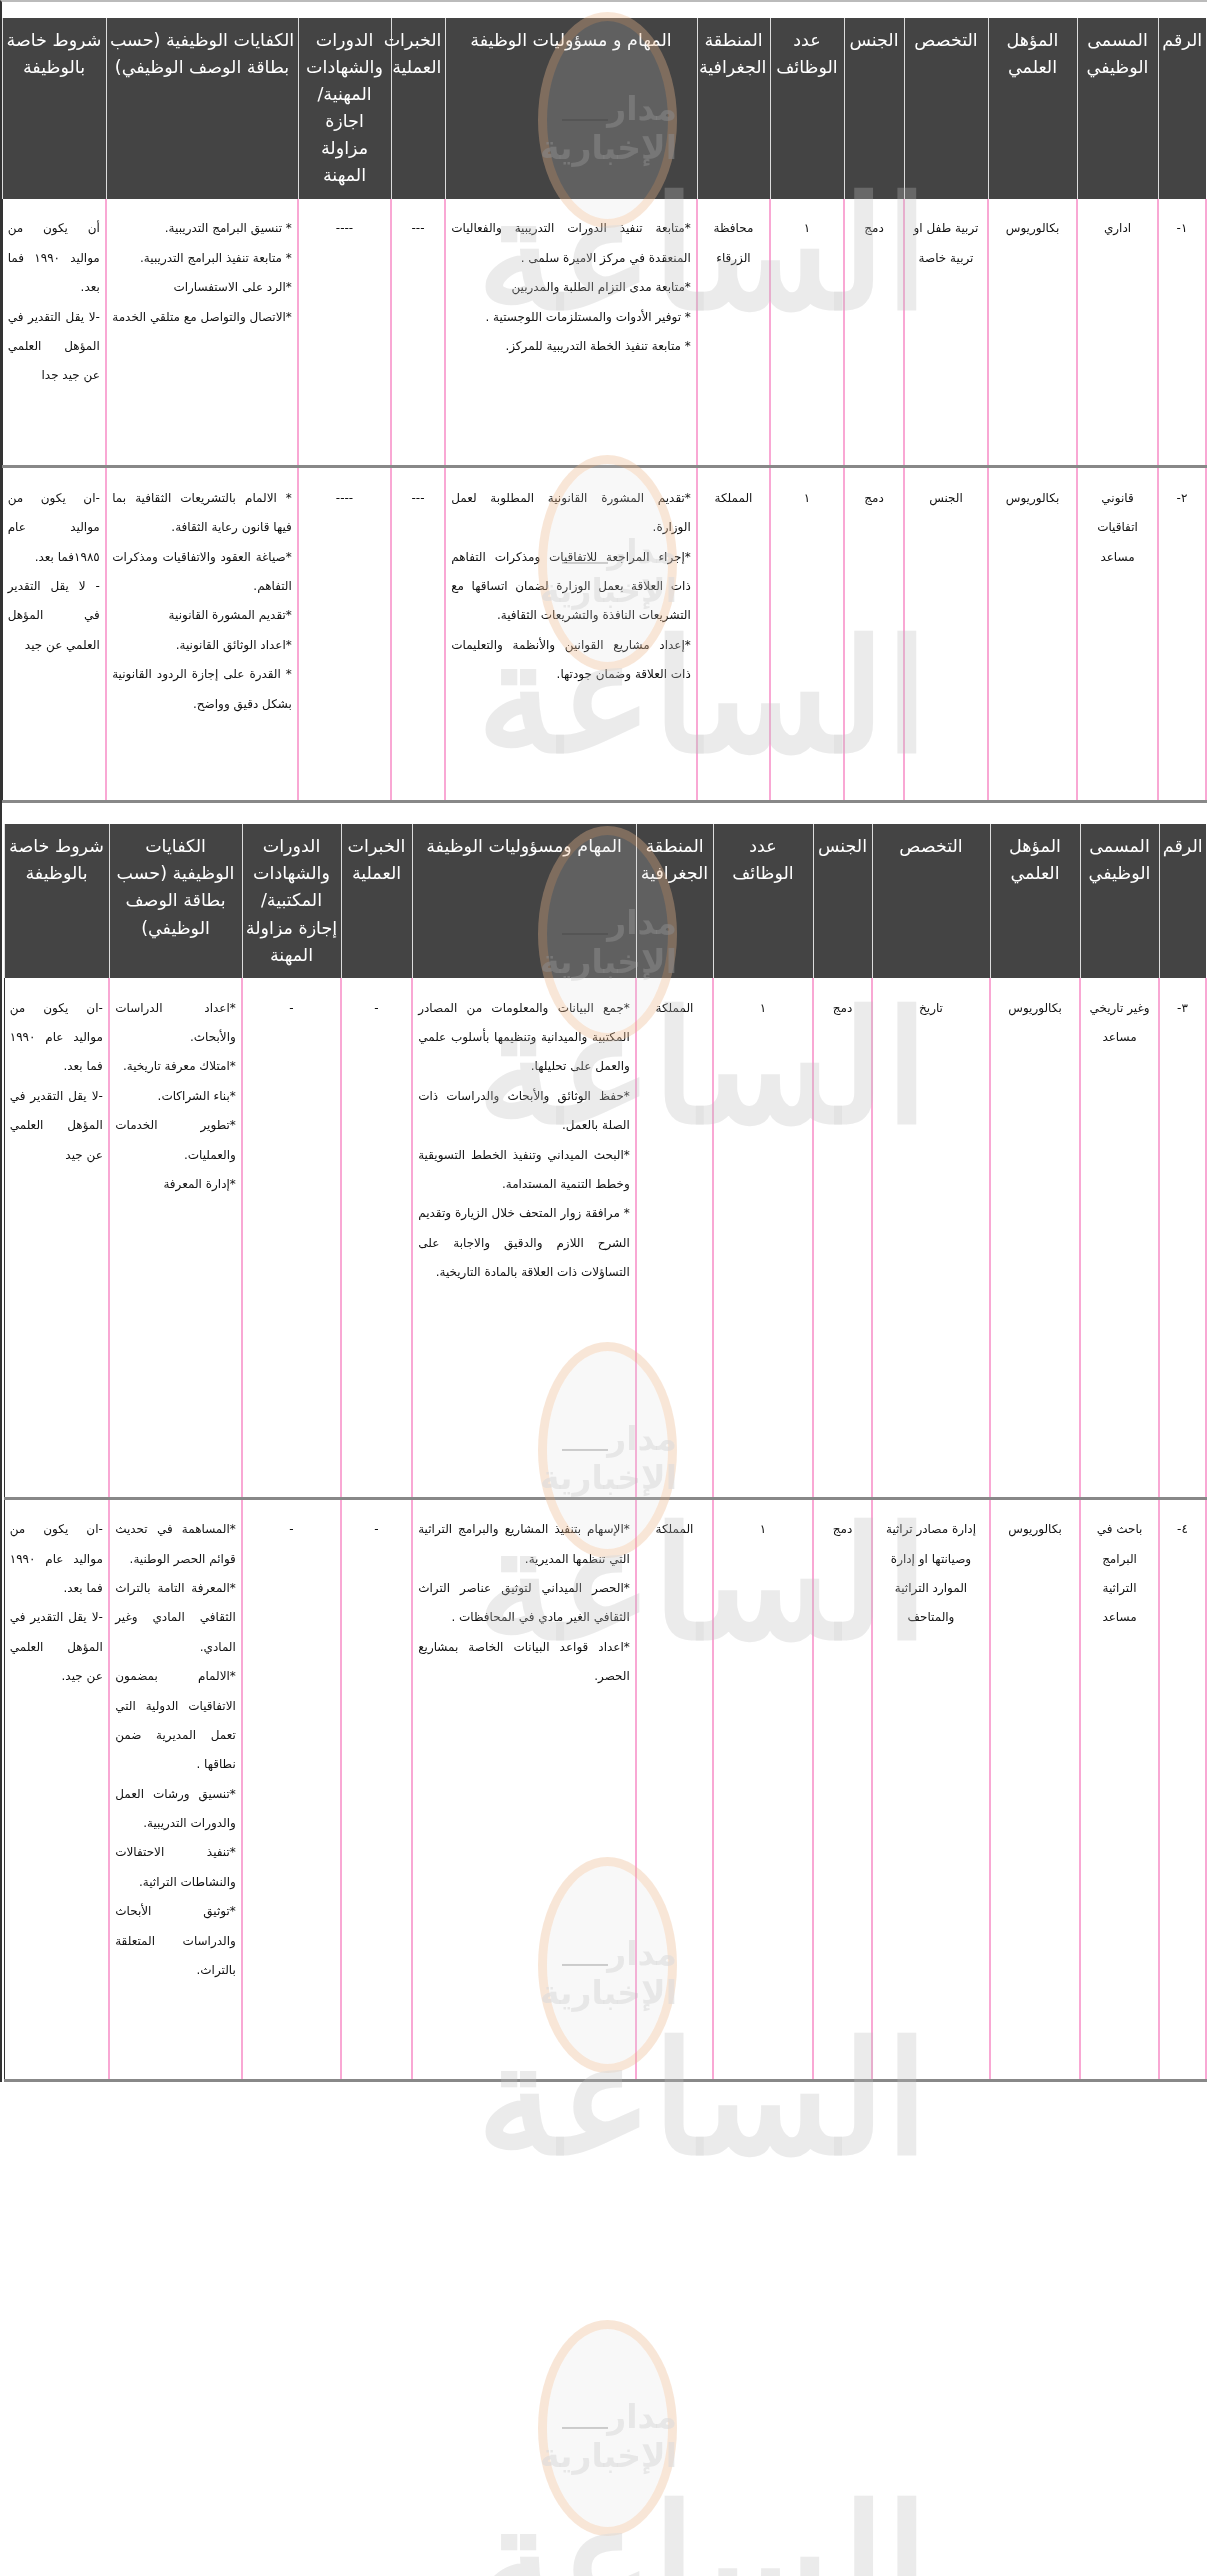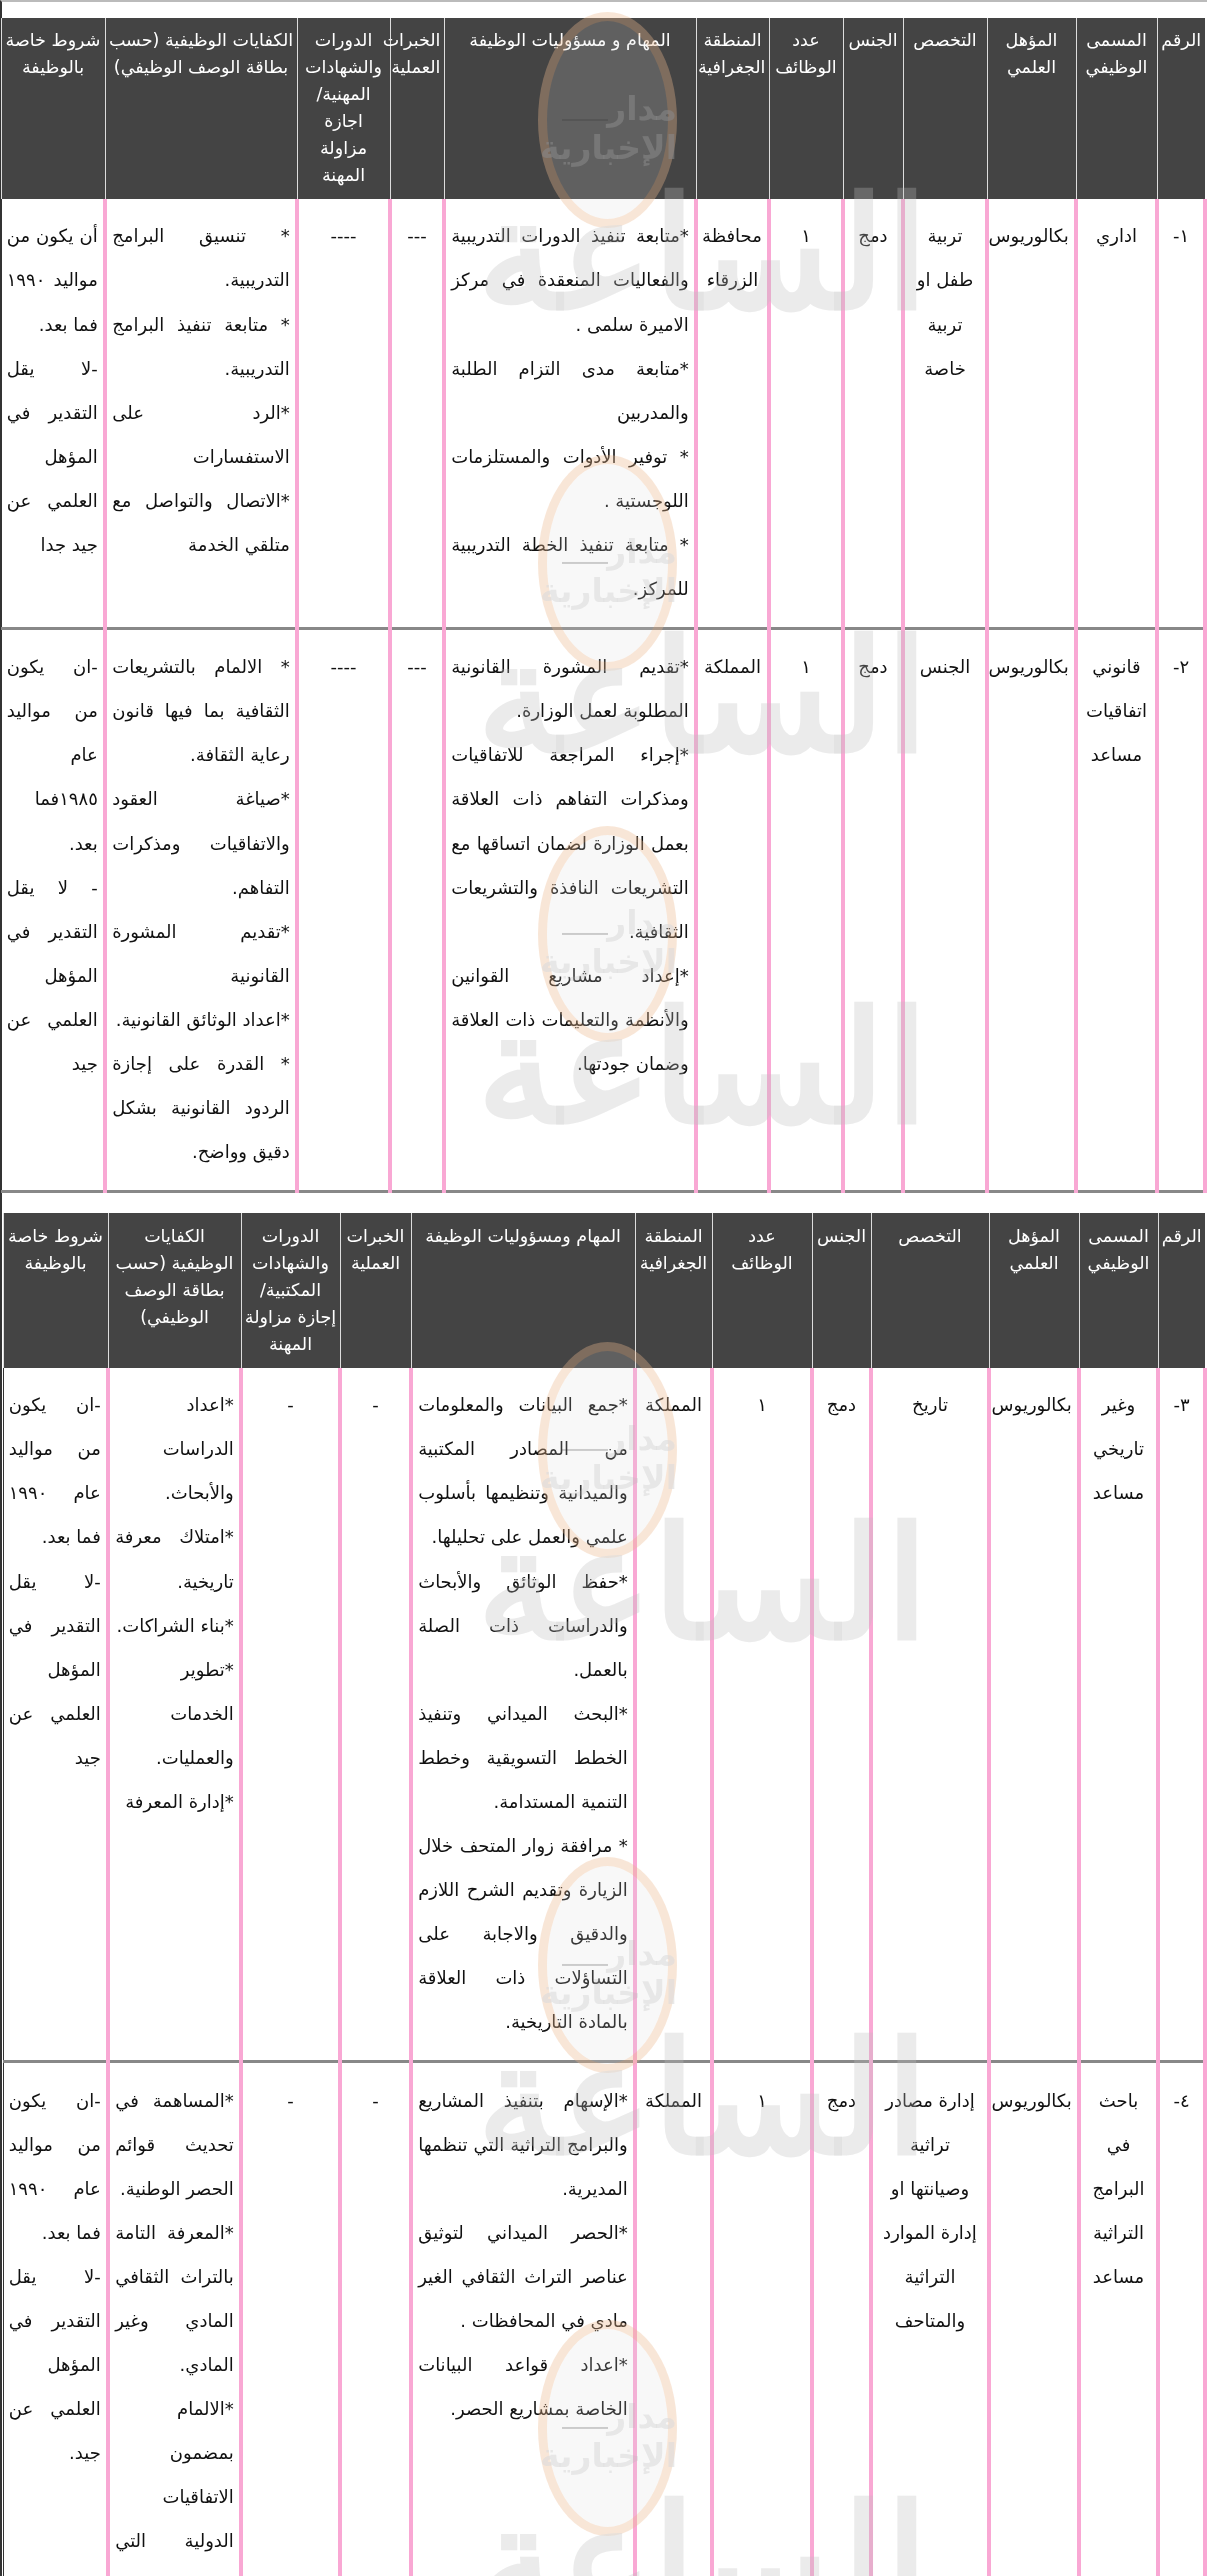--- a/index.html
+++ b/index.html
@@ -61,24 +61,24 @@
     font-weight: normal;
     font-size: 17.5px;
     line-height: 1.55;
     vertical-align: top;
     padding: 9.3px 3.1px;
     border-left: 1px solid #ddd;
     text-align: center;
   }
   table.jobs td {
     border-left: 1px solid #333;
-    border-right: 4px solid #f9a8d4;
+    border-right: 2px solid #f9a8d4;
     vertical-align: top;
     padding: 15.5px 5.2px;
-    font-size: 18px;
+    font-size: 12px;
     line-height: 2.45;
     text-align: center;
     margin-top: 38px;
   }
   table.jobs td.just {
     text-align: justify;
     text-align-last: right;
   }
   table.jobs tr.row td { border-bottom: 3.1px solid #888; }
   .t1 th { font-size: 18.5px; line-height: 1.7; }

